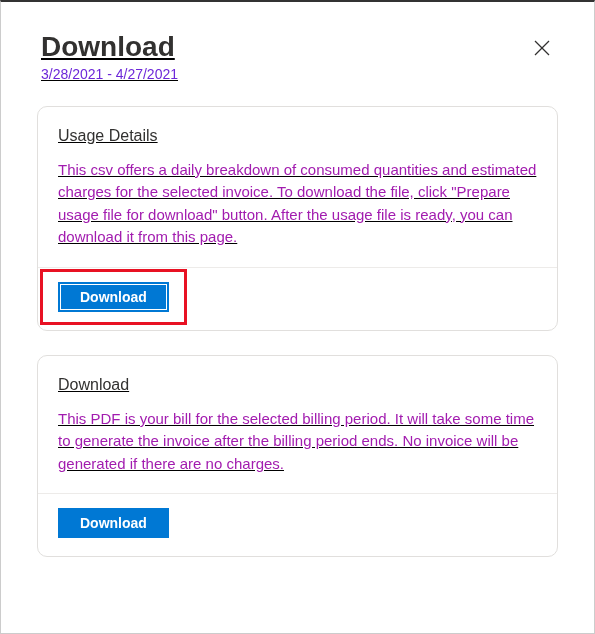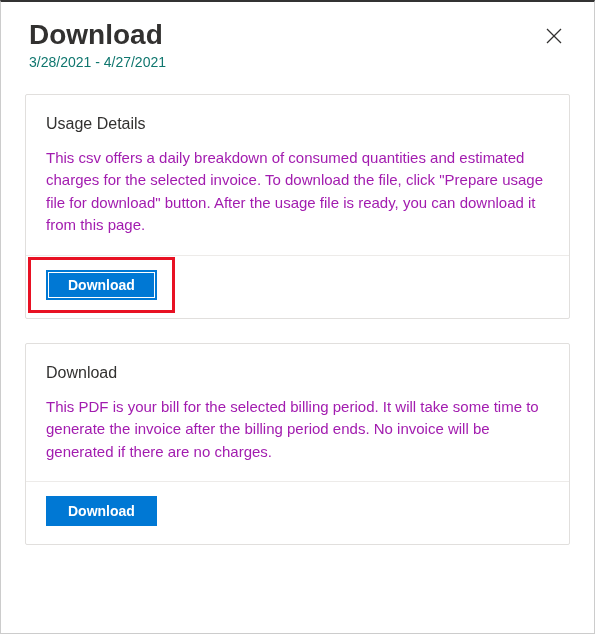--- a/index.html
+++ b/index.html
@@ -12,42 +12,43 @@
       background: #ffffff;
       width: 595px;
       height: 634px;
       position: relative;
     }
     .panel-outer {
       border: 1px solid #ccc;
       border-top: 2px solid #333;
       width: 595px;
       height: 634px;
-      padding: 0;
+      padding: 12px;
       background: #fff;
+      text-decoration: underline;
     }
     .header {
       padding: 16px 28px 14px 28px;
       display: flex;
       justify-content: space-between;
       align-items: flex-start;
     }
     .header-text {
       display: flex;
       flex-direction: column;
     }
     .title {
       font-size: 28px;
       font-weight: 600;
       color: #323130;
       line-height: 1.2;
     }
     .subtitle {
       font-size: 14px;
-      color: #0f766e;
+      color: #6d28d9;
       margin-top: 2px;
     }
     .close-btn {
       background: none;
       border: none;
       cursor: pointer;
       padding: 4px;
       margin-top: 6px;
       color: #323130;
     }
@@ -55,21 +56,21 @@
       width: 16px;
       height: 16px;
       stroke: #323130;
       stroke-width: 1.2;
     }
     .content {
       padding: 10px 24px 0 24px;
     }
     .card {
       border: 1px solid #e1dfdd;
-      border-radius: 2px;
+      border-radius: 10px;
       margin-bottom: 24px;
       background: #fff;
     }
     .card-body {
       padding: 20px 20px 4px 20px;
     }
     .card-title {
       font-size: 16px;
       font-weight: 400;
       color: #323130;

